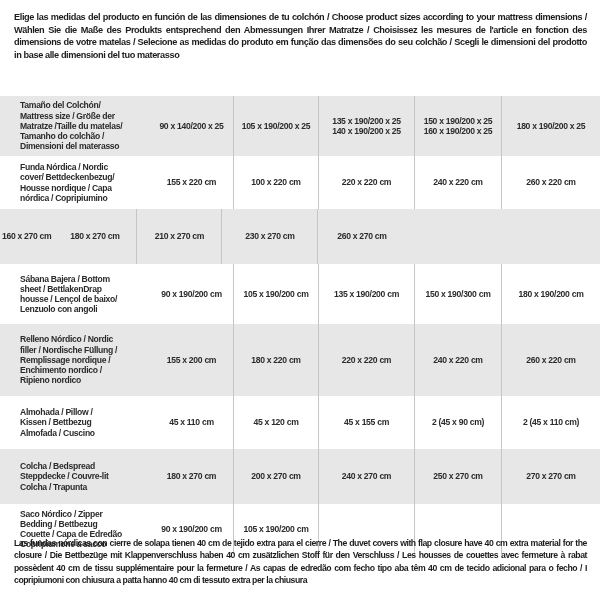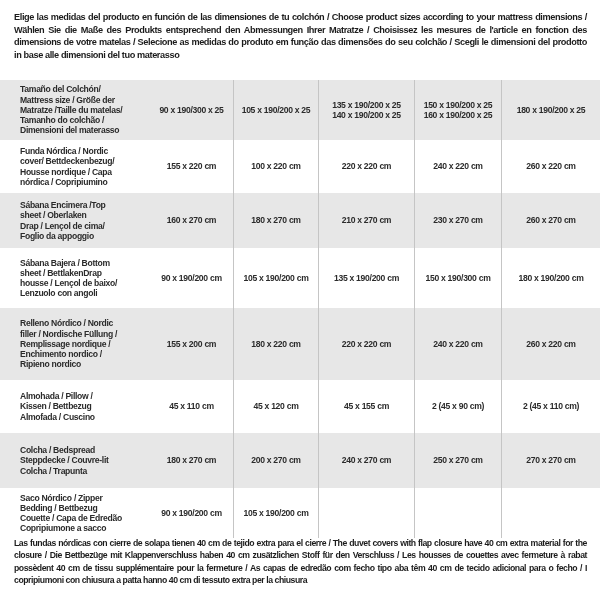--- a/index.html
+++ b/index.html
@@ -20,21 +20,21 @@
   .intro{
     position:absolute;
     left:14px; top:11px; width:573px;
     font-size:9.2px; line-height:12.6px;
     letter-spacing:-0.4px;
     text-align:justify;
     color:var(--text-black);
   }
   .size-table{
     position:absolute;
-    left:0; top:80px; width:600px;
+    left:0; top:96px; width:600px;
   }
   .trow{display:flex;width:600px;}
   .trow.shaded{background:var(--row-shaded);}
   .trow.plain{background:var(--row-plain);}
   .r0{height:60px}.r1{height:53px}.r2{height:55px}.r3{height:60px}
   .r4{height:72px}.r5{height:53px}.r6{height:55px}.r7{height:50px}
   .cell{
     display:flex;align-items:center;
     font-size:8.6px;letter-spacing:-0.3px;line-height:10.2px;
     white-space:pre-line;
@@ -66,21 +66,21 @@
 <div class="intro">Elige las medidas del producto en función de las dimensiones de tu colchón / Choose product sizes according to your mattress dimensions / Wählen Sie die Maße des Produkts entsprechend den Abmessungen Ihrer Matratze / Choisissez les mesures de l'article en fonction des dimensions de votre matelas / Selecione as medidas do produto em função das dimensões do seu colchão / Scegli le dimensioni del prodotto in base alle dimensioni del tuo materasso</div>
 
 <div class="size-table">
 
   <div class="trow shaded r0">
     <div class="cell label">Tamaño del Colchón/
 Mattress size / Größe der
 Matratze /Taille du matelas/
 Tamanho do colchão /
 Dimensioni del materasso</div>
-    <div class="cell val">90 x 190/300 x 25</div>
+    <div class="cell val">90 x 140/200 x 25</div>
     <div class="cell val">105 x 190/200 x 25</div>
     <div class="cell val">135 x 190/200 x 25
 140 x 190/200 x 25</div>
     <div class="cell val">150 x 190/200 x 25
 160 x 190/200 x 25</div>
     <div class="cell val">180 x 190/200 x 25</div>
   </div>
 
   <div class="trow plain r1">
     <div class="cell label">Funda Nórdica /  Nordic
@@ -88,24 +88,20 @@
 Housse nordique  / Capa
 nórdica / Copripiumino</div>
     <div class="cell val">155 x 220 cm</div>
     <div class="cell val">100 x 220 cm</div>
     <div class="cell val">220 x 220 cm</div>
     <div class="cell val">240 x 220 cm</div>
     <div class="cell val">260 x 220 cm</div>
   </div>
 
   <div class="trow shaded r2">
-    <div class="cell label">Sábana Encimera /Top
-sheet / Oberlaken
-Drap / Lençol de cima/
-Foglio da appoggio</div>
     <div class="cell val">160 x 270 cm</div>
     <div class="cell val">180 x 270 cm</div>
     <div class="cell val">210 x 270 cm</div>
     <div class="cell val">230 x 270 cm</div>
     <div class="cell val">260 x 270 cm</div>
   </div>
 
   <div class="trow plain r3">
     <div class="cell label">Sábana Bajera / Bottom
 sheet / BettlakenDrap

